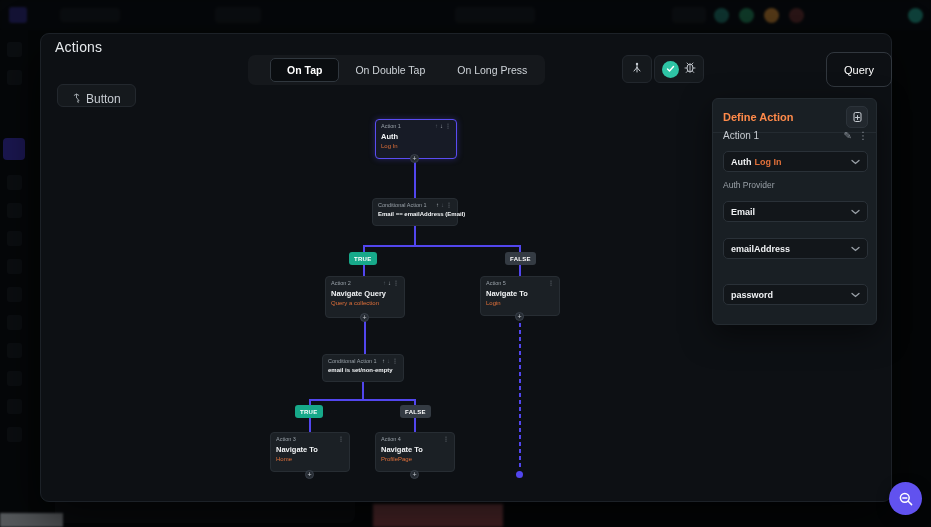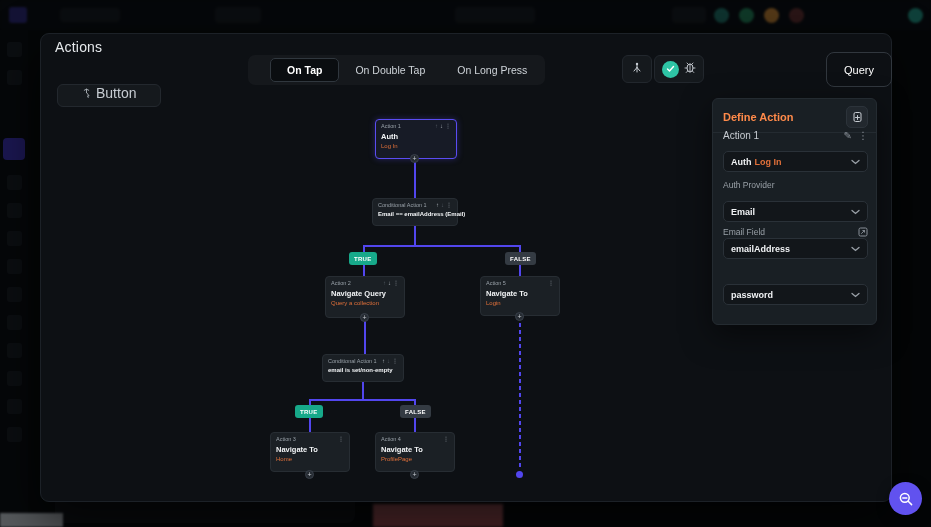--- a/index.html
+++ b/index.html
@@ -20,22 +20,22 @@
   .bottom-panel{left:55px;top:478px;width:300px;height:45px;background:#121518;border-radius:8px;}
   .pink-img{left:373px;top:504px;width:130px;height:23px;filter:blur(1.5px);
     background:linear-gradient(180deg,#c2666a,#a84a50);}
   
   #overlay{position:absolute;inset:0;background:rgba(2,3,5,0.55);z-index:1;}
 
   
   #modal{left:40px;top:33px;width:850px;height:467px;background:#0d1014;border-radius:9px;
     border:1px solid #1c2127;box-shadow:0 18px 50px rgba(0,0,0,.7);z-index:2;}
   .modal-title{left:55px;top:39px;font-size:14px;font-weight:normal;letter-spacing:.2px;}
-  .chip{left:57px;top:84px;height:21px;padding:0 24px;display:flex;align-items:flex-start;gap:5px;
-    background:#15191d;border:1px solid #23282e;border-radius:6px;font-size:14px;color:#c7ccd2;}
+  .chip{left:57px;top:84px;height:21px;padding:0 14px;display:flex;align-items:flex-end;gap:5px;
+    background:#15191d;border:1px solid #23282e;border-radius:6px;font-size:12px;color:#c7ccd2;}
   .tabs{left:248px;top:55px;height:26px;display:flex;align-items:center;background:#15181c;
     border-radius:7px;padding:2px;}
   .tab{height:22px;padding:0 16px;display:flex;align-items:center;border-radius:5px;
     font-size:10.5px;color:#cfd4d9;white-space:nowrap;}
   .tab.active{background:#0a0d10;border:1px solid #30373e;color:#fff;font-weight:bold;margin-left:20px;}
   .iconbtn{height:26px;background:#15191d;border:1px solid #22272d;border-radius:6px;
     display:flex;align-items:center;justify-content:center;}
   .check-circle{width:17px;height:17px;border-radius:50%;background:#2ec4a5;display:flex;
     align-items:center;justify-content:center;}
   .close-btn{left:826px;top:52px;width:64px;height:33px;border:1px solid #31373e;border-radius:8px;
@@ -292,29 +292,20 @@
       <span class="p-label">Auth Provider</span>
     </div>
     <div class="p-select" style="top:102px">
       <span class="val">Email</span>
       <span class="spacer"></span>
       <svg width="9" height="6" viewBox="0 0 9 6">
           <path d="M1 1.5 L4.5 4.5 L8 1.5" stroke="#9aa1a8" stroke-width="1.3" fill="none" stroke-linecap="round"></path>
         </svg>
     </div>
 
-    <div class="p-row" style="top:124px">
-      <span class="p-label">Email Field</span>
-      <span>
-        <svg width="10" height="10" viewBox="0 0 10 10">
-            <rect x="1" y="1" width="8" height="8" rx="1.5" stroke="#8a9199" stroke-width="1" fill="none"></rect>
-            <path d="M3.5 6.5 L6.5 3.5 M4.8 3.5 h1.7 v1.7" stroke="#8a9199" stroke-width="0.9" fill="none" stroke-linecap="round"></path>
-          </svg>
-      </span>
-    </div>
     <div class="p-select" style="top:139px">
       <span class="val">emailAddress</span>
       <span class="spacer"></span>
       <svg width="9" height="6" viewBox="0 0 9 6">
           <path d="M1 1.5 L4.5 4.5 L8 1.5" stroke="#9aa1a8" stroke-width="1.3" fill="none" stroke-linecap="round"></path>
         </svg>
     </div>
 
     <div class="p-select" style="top:185px">
       <span class="val">password</span>

